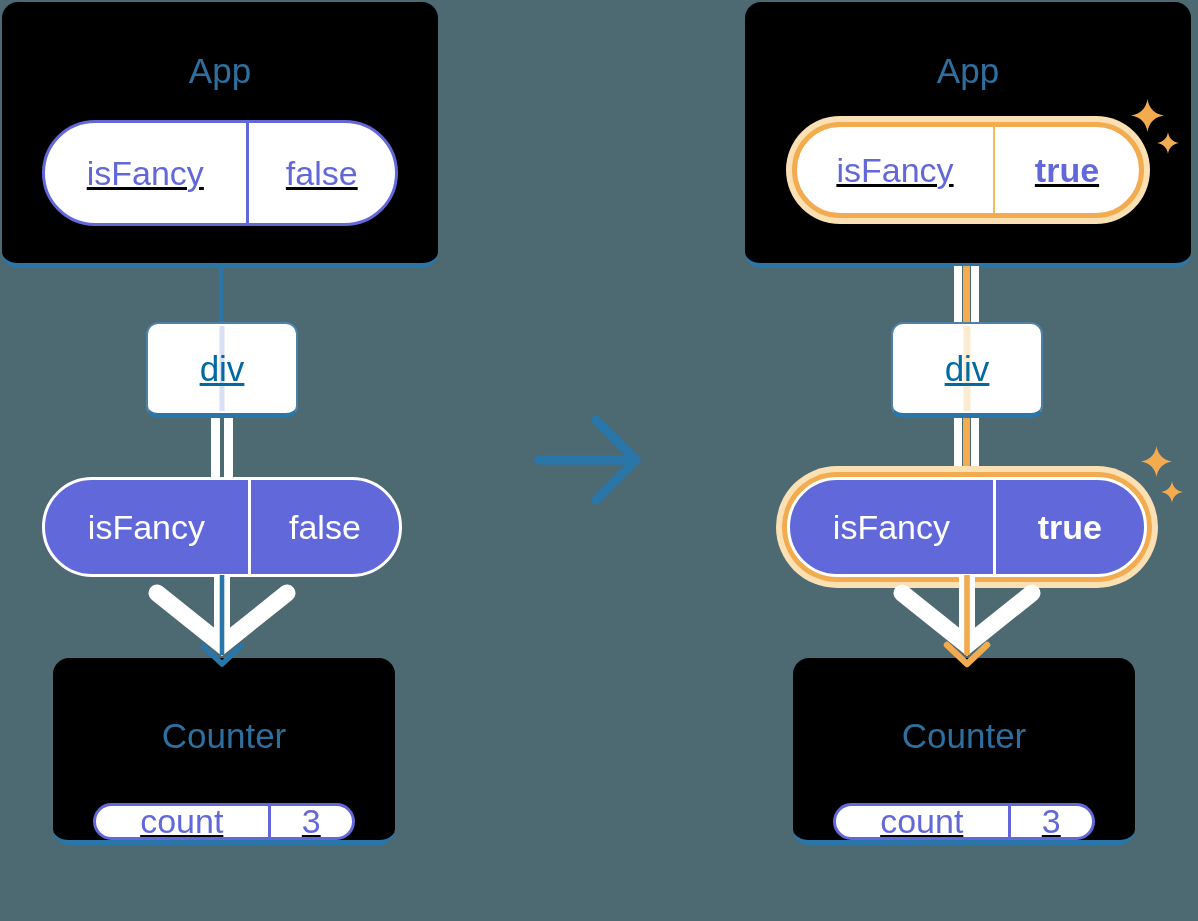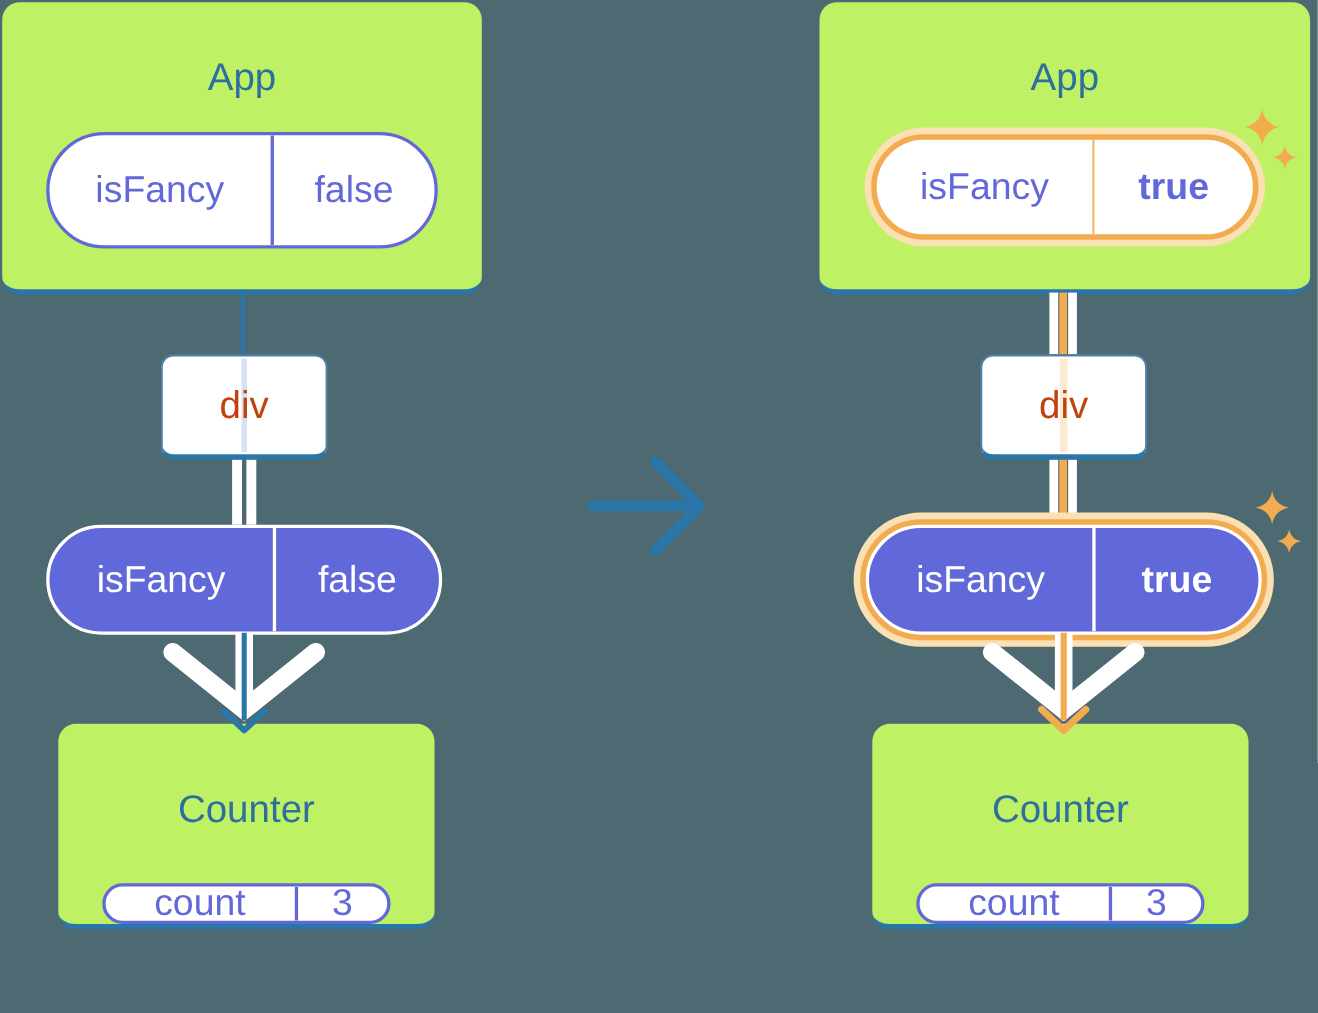--- a/index.html
+++ b/index.html
@@ -7,23 +7,23 @@
     position:relative; width:1198px; height:921px;
     background:#4D6972; overflow:hidden;
     font-family:"Liberation Sans", sans-serif;
   }
   .tree { position:absolute; top:0; height:921px; }
   .tree.left  { left:0;   width:442px; }
   .tree.right { left:745px; width:453px; }
 
   
   .card {
-    position:absolute; background:#bef264; box-sizing:border-box;
+    position:absolute; background:#000000; box-sizing:border-box;
     border-radius:16px; border-bottom:5px solid #2B76A9;
-    display:flex; flex-direction:column; align-items:center;
+    display:flex; flex-direction:column; align-items:center;text-decoration:underline;
   }
   .card.app { left:2px; top:2px; width:436px; height:266px; padding-top:48px; }
   .tree.right .card.app { left:0; width:446px; }
   .card.counter { top:658px; width:342px; height:187px; padding-top:57px; }
   .tree.left  .card.counter { left:53px; }
   .tree.right .card.counter { left:48px; }
 
   .card-title { font-size:35px; line-height:42px; font-weight:500; color:#2E6F9F; }
 
   
@@ -50,21 +50,21 @@
   
   .divbox {
     position:absolute; left:146px; top:322px; width:152px; height:96px;
     background:#FFFFFF; box-sizing:border-box; border-radius:12px;
     border:2px solid #4E81A8; border-bottom:5px solid #2B76A9;
     display:flex; align-items:center; justify-content:center;
   }
   .through-line { position:absolute; top:2px; bottom:2px; left:50%; transform:translateX(-50%); }
   .through-line.lavender { width:5px; background:#D7E0F4; }
   .through-line.cream { width:7px; background:#FBEBD2; }
-  .div-label { position:relative; font-size:35px; font-weight:500; color:#c2410c; }
+  .div-label { position:relative; font-size:35px; font-weight:500; color:#0369a1;text-decoration:underline; }
 
   
   .wire { position:absolute; }
   .blue-wire { background:#2B76A9; }
   .white-wire { background:#FFFFFF; }
   .orange-wire { background:#F3AB50; }
 
   .l-seg1 { left:219px; top:265px; width:4px; height:57px; }
   .l-seg2 { top:418px; height:59px; width:9px; }
   .l-seg2.w1 { left:211px; } .l-seg2.w2 { left:224px; }

